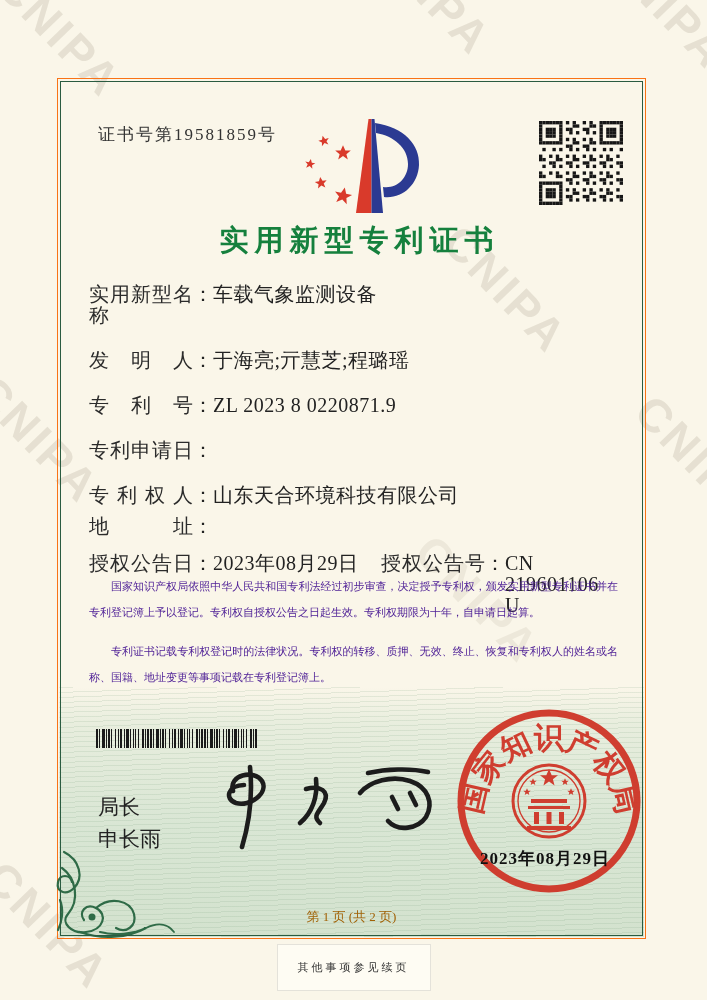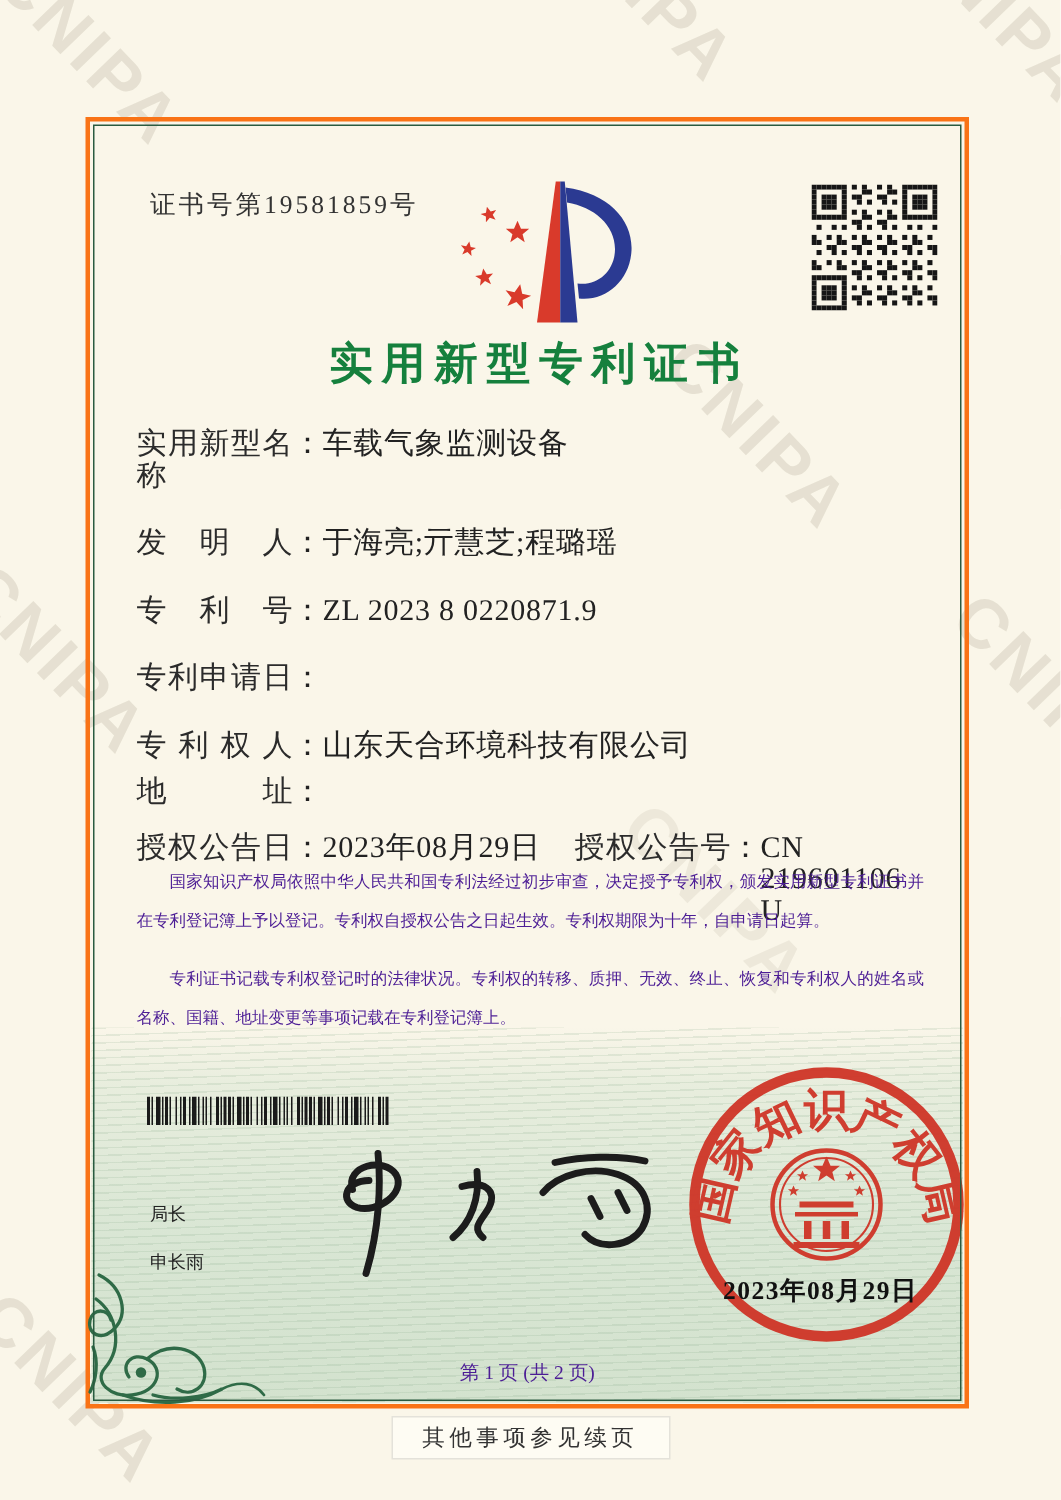--- a/index.html
+++ b/index.html
@@ -9,21 +9,21 @@
     font-family:"Liberation Serif", serif; color:#222;
   }
   .wm{
     position:absolute; font-family:"Liberation Sans", sans-serif;
     font-weight:bold; font-size:46px; letter-spacing:3px;
     color:#d9d3c3; opacity:.6; transform:rotate(46deg);
     white-space:nowrap; pointer-events:none; user-select:none;
   }
   .cert{
     position:absolute; left:57px; top:78px; width:589px; height:861px;
-    border:3px solid #f97316; box-sizing:border-box; background:transparent;
+    border:1px solid #f97316; box-sizing:border-box; background:transparent;
   }
   .inner-line{
     position:absolute; inset:2px; border:1px solid #2a5b40;
     pointer-events:none; z-index:5;
   }
   .green-bottom{
     position:absolute; left:1px; right:1px; bottom:1px; height:250px; z-index:0;
     background:
       repeating-linear-gradient(178deg, rgba(120,160,125,.16) 0 1px, rgba(120,160,125,0) 1px 5px),
       linear-gradient(180deg, rgba(214,229,210,0) 0%, rgba(214,229,210,.5) 15%, #d9e6d4 55%, #d3e2ce 100%);
@@ -41,32 +41,32 @@
   .f-colon{ flex:0 0 14px; }
   .f-value{ flex:1; letter-spacing:.5px;}
   .grant-row .f-value1{ flex:0 0 168px;}
   .paras{ position:absolute; left:31px; right:27px; top:494px; z-index:2;}
   .paras p{
     margin:0 0 13px 0; font-size:11px; line-height:26px; text-align:justify;
     text-indent:2em; color:#4c1d95;
   }
   .barcode{ position:absolute; left:38px; top:650px; width:162px; height:19px; z-index:2;}
   .sig-block{ position:absolute; left:40px; top:712px; z-index:2;
-    font-family:"Liberation Sans", sans-serif; font-size:12px; color:#222; line-height:32px;}
+    font-family:"Liberation Sans", sans-serif; font-size:21px; color:#222; line-height:32px;}
   .signature{ position:absolute; left:130px; top:680px; width:270px; height:100px; z-index:2;}
   .seal{ position:absolute; left:396px; top:627px; width:190px; height:190px; z-index:3; opacity:.95;}
   .seal-date{ position:absolute; left:422px; top:768px; z-index:4; font-size:17px; font-weight:bold;
     letter-spacing:1px; color:#111;}
   .page-num{ position:absolute; left:0; right:0; bottom:12px; text-align:center; font-size:13px;
-    color:#4c1d95; z-index:2;}
+    color:#a16207; z-index:2;}
   .ornament{ position:absolute; left:-8px; bottom:-8px; width:160px; height:130px; z-index:4; pointer-events:none;}
   .footer-note{
     position:absolute; left:50%; transform:translateX(-50%); top:944px;
     background:#fefcf3; border:1px solid rgba(0,0,0,.10);
-    padding:4px 20px; font-size:15px; letter-spacing:3px; color:#333; z-index:2;
+    padding:15px 20px; font-size:11px; letter-spacing:3px; color:#333; z-index:2;
   }
 </style>
 </head>
 <body>
 
 <div class="page">
 
   <div class="wm" style="left:-18px; top:6px;">CNIPA</div>
   <div class="wm" style="left:352px; top:-36px;">CNIPA</div>
   <div class="wm" style="left:588px; top:-22px;">CNIPA</div>

